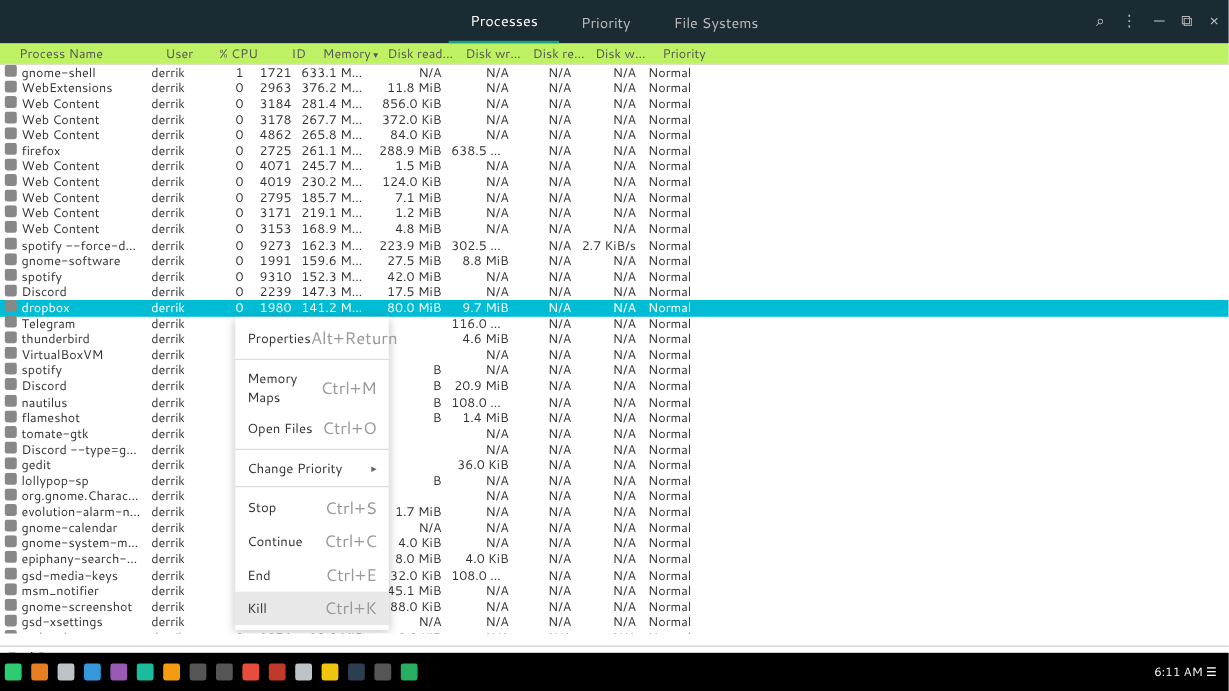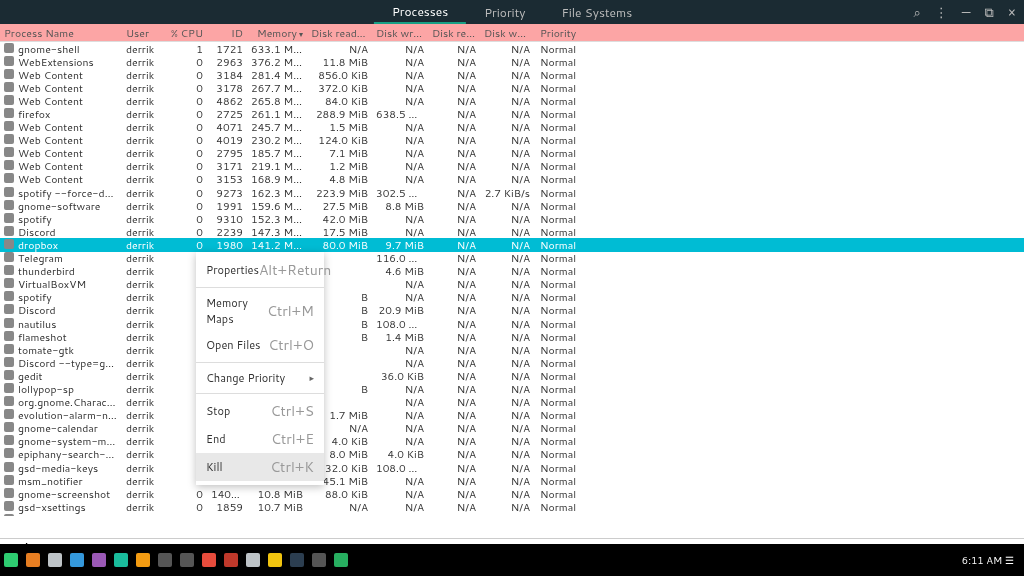--- a/index.html
+++ b/index.html
@@ -7,21 +7,21 @@
   font-family: "Segoe UI", Cantarell, Ubuntu, sans-serif;
   font-size: 11px;
   background: #ffffff;
   width: 1024px;
   height: 576px;
   overflow: hidden;
   position: relative;
 }
 .titlebar {
   background: #1b2b33;
-  height: 24px;
+  height: 36px;
   display: flex;
   align-items: center;
   color: #ccc;
   position: relative;
 }
 .tabs {
   position: absolute;
   left: 50%;
   transform: translateX(-50%);
   display: flex;
@@ -44,26 +44,27 @@
   position: absolute;
   right: 8px;
   display: flex;
   gap: 14px;
   align-items: center;
   color: #bbb;
 }
 .win-btn { cursor: pointer; font-size: 13px; }
 .columns-header {
   display: flex;
-  background: #fca5a5;
+  background: #bef264;
   border-bottom: 1px solid #ddd;
   font-size: 10.5px;
   color: #555;
   height: 18px;
   align-items: center;
+  padding-left: 12px;
 }
 .col { overflow: hidden; white-space: nowrap; text-overflow: ellipsis; padding: 0 4px; }
 .c-name { width: 122px; text-align: left; }
 .c-user { width: 40px; text-align: left; }
 .c-cpu  { width: 45px; text-align: right; }
 .c-id   { width: 40px; text-align: right; }
 .c-mem  { width: 60px; text-align: right; }
 .c-drt  { width: 65px; text-align: right; }
 .c-dwt  { width: 56px; text-align: right; }
 .c-dr   { width: 52px; text-align: right; }
@@ -647,20 +648,24 @@
       <div class="menu-item">
         <span>Change Priority</span>
         <span class="arrow">▸</span>
       </div>
       <div class="menu-sep"></div>
       <div class="menu-item">
         <span>Stop</span>
         <span class="accel">Ctrl+S</span>
       </div>
       <div class="menu-item">
+        <span>Continue</span>
+        <span class="accel">Ctrl+C</span>
+      </div>
+      <div class="menu-item">
         <span>End</span>
         <span class="accel">Ctrl+E</span>
       </div>
       <div class="menu-item hover">
         <span>Kill</span>
         <span class="accel">Ctrl+K</span>
       </div>
     </div>
 </div>
 

